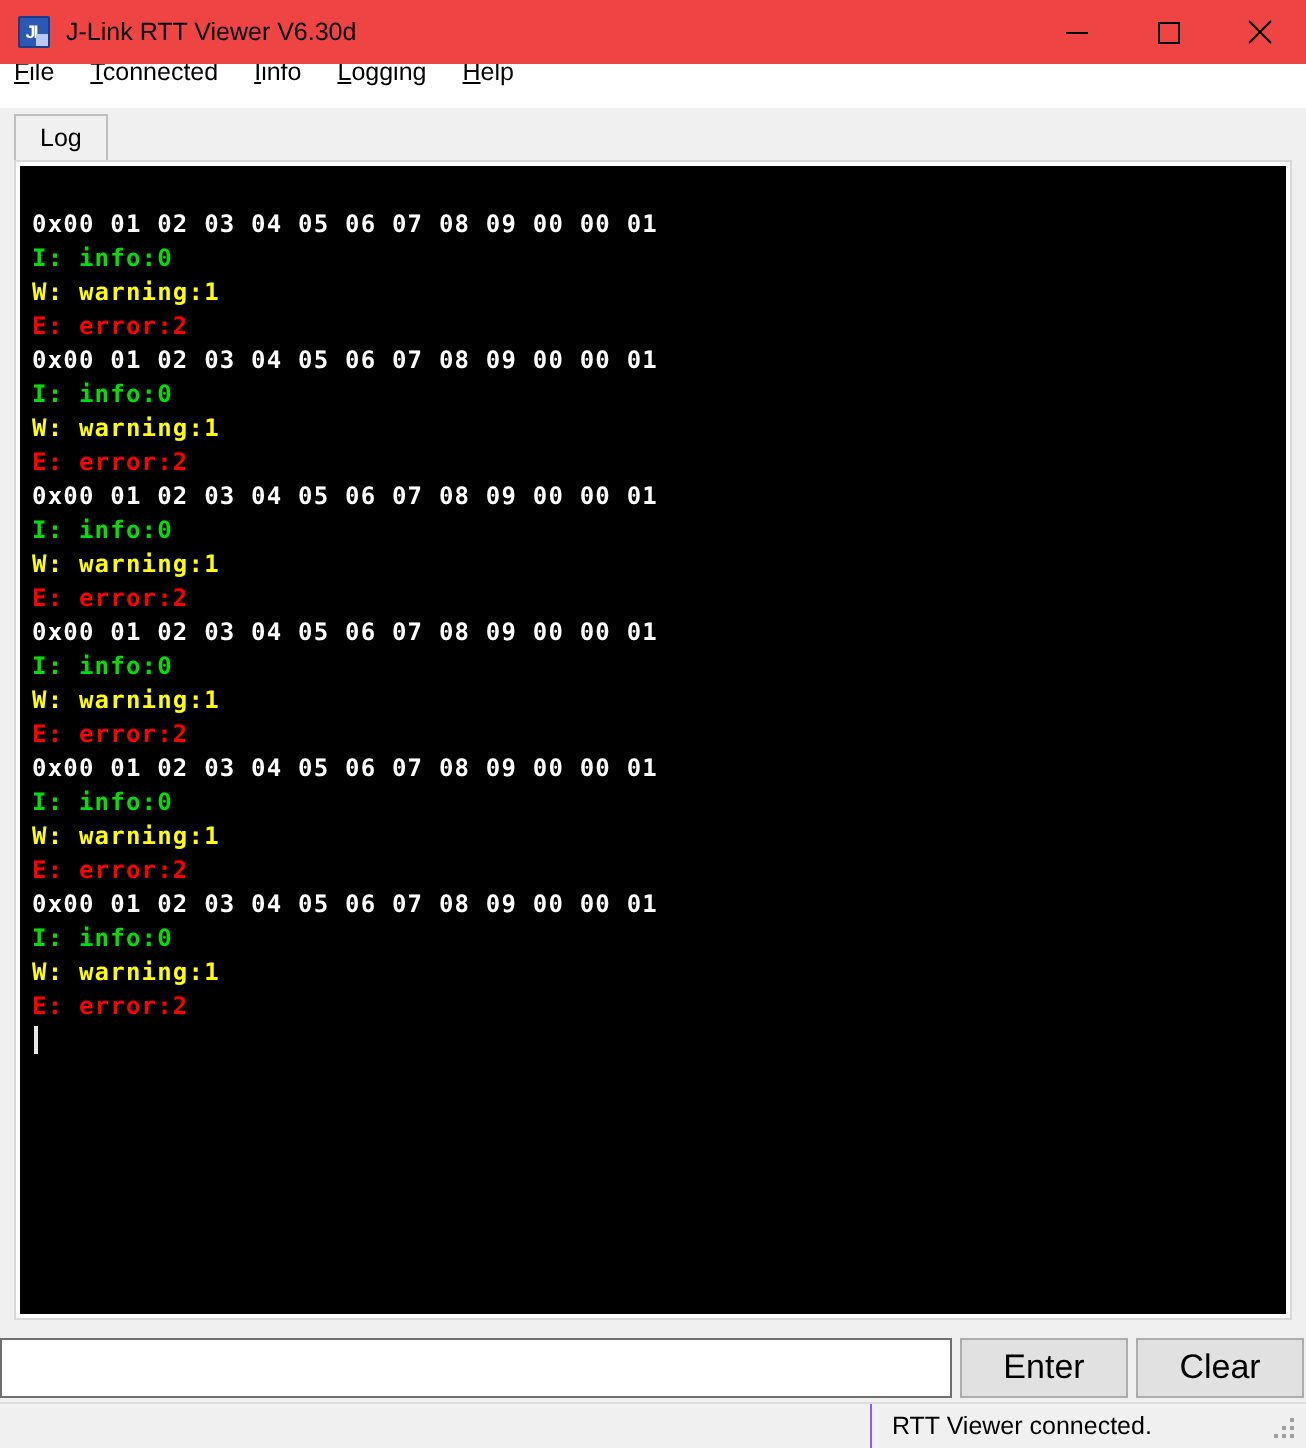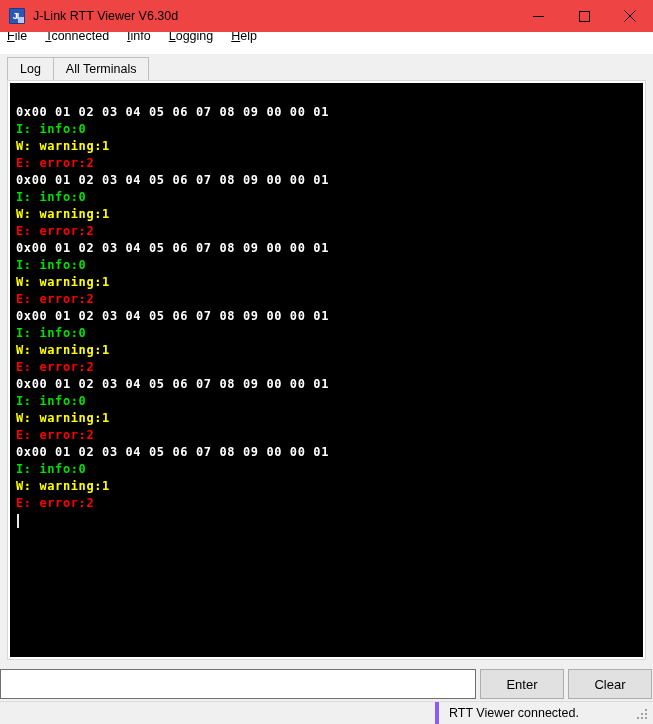--- a/index.html
+++ b/index.html
@@ -206,21 +206,21 @@
     box-sizing: border-box;
     outline: none;
     color: #000;
   }
   .btn {
     width: 84px;
     height: 30px;
     background: #e1e1e1;
     border: 1px solid #adadad;
     font-family: "Liberation Sans", sans-serif;
-    font-size: 13px;
+    font-size: 17px;
     color: #000000;
     margin-left: 4px;
     box-sizing: border-box;
     padding: 0;
   }
 
   
   .statusbar {
     height: 23px;
     min-height: 23px;
@@ -231,21 +231,21 @@
     font-size: 12.5px;
     color: #000000;
     position: relative;
     box-sizing: border-box;
   }
   .st-spacer { flex: 1 1 auto; }
   .st-cell {
     height: 23px;
     line-height: 23px;
     padding: 0 10px;
-    border-left: 4px solid #8b5cf6;
+    border-left: 1px solid #8b5cf6;
     box-sizing: border-box;
     white-space: nowrap;
   }
   .st-cell.connected { width: 200px; }
   .st-cell.size { width: 90px; }
   .grip {
     width: 16px;
     height: 16px;
     margin-right: 2px;
     position: relative;
@@ -291,21 +291,20 @@
   <div class="menubar">
     <div class="menu-item"><span class="mn">F</span><span>ile</span></div>
     <div class="menu-item"><span class="mn">T</span><span>connected</span></div>
     <div class="menu-item"><span class="mn">I</span><span>info</span></div>
     <div class="menu-item"><span class="mn">L</span><span>ogging</span></div>
     <div class="menu-item"><span class="mn">H</span><span>elp</span></div>
   </div>
 
   <div class="tabstrip">
     <div class="tab">Log</div>
-    <div class="tab">All Terminals</div>
   </div>
 
   <div class="terminal-wrap">
     <div class="terminal" id="terminal">
         <div class="tline blank" style="color: rgb(0, 224, 0);">&nbsp;</div>
         <div class="tline" style="color: rgb(255, 255, 255);">0x00 01 02 03 04 05 06 07 08 09 00 00 01</div>
         <div class="tline" style="color: rgb(0, 224, 0);">I: info:0</div>
         <div class="tline" style="color: rgb(255, 255, 0);">W: warning:1</div>
         <div class="tline" style="color: rgb(255, 0, 0);">E: error:2</div>
         <div class="tline" style="color: rgb(255, 255, 255);">0x00 01 02 03 04 05 06 07 08 09 00 00 01</div>

